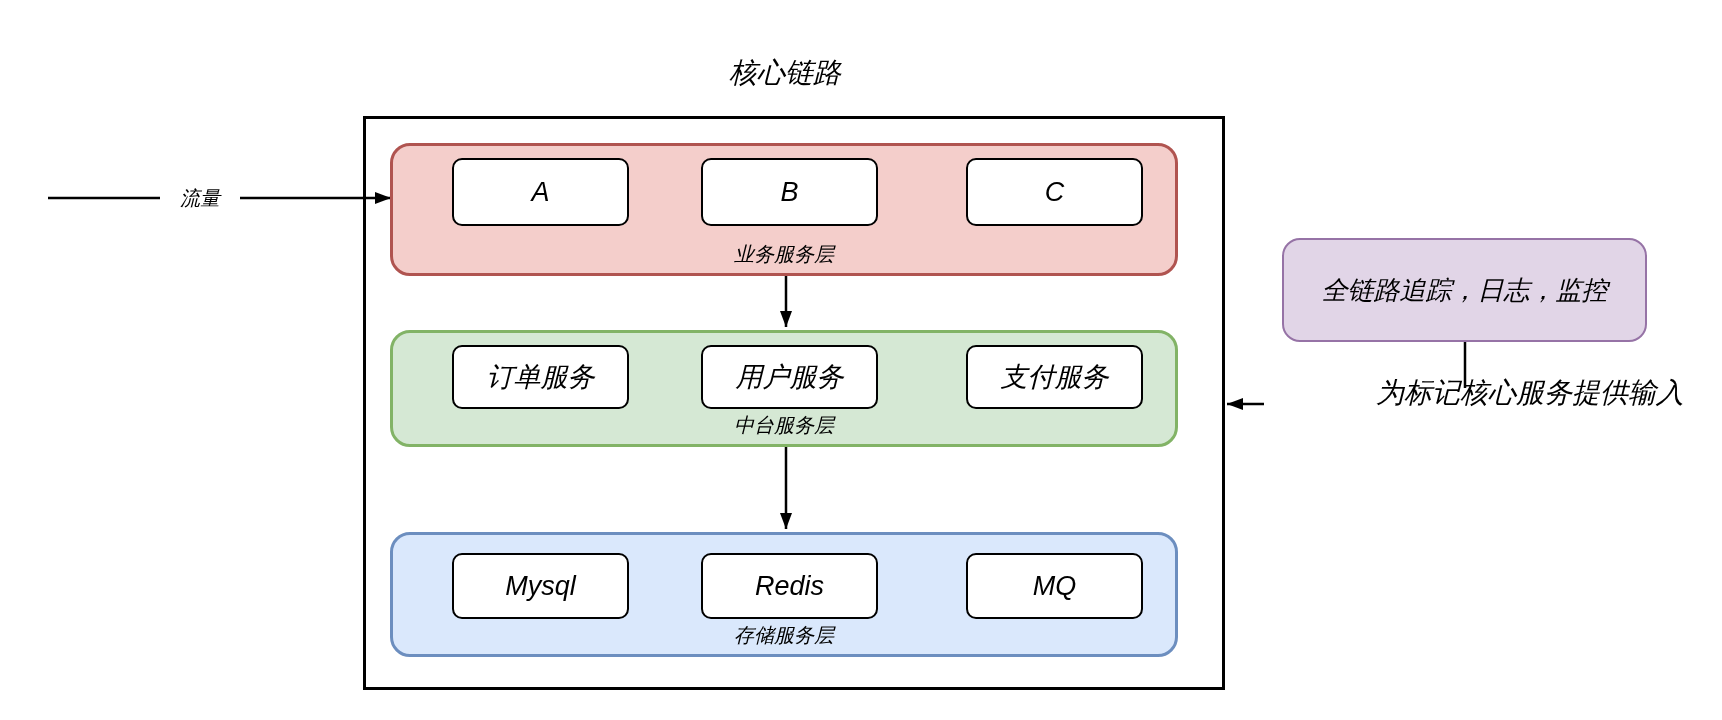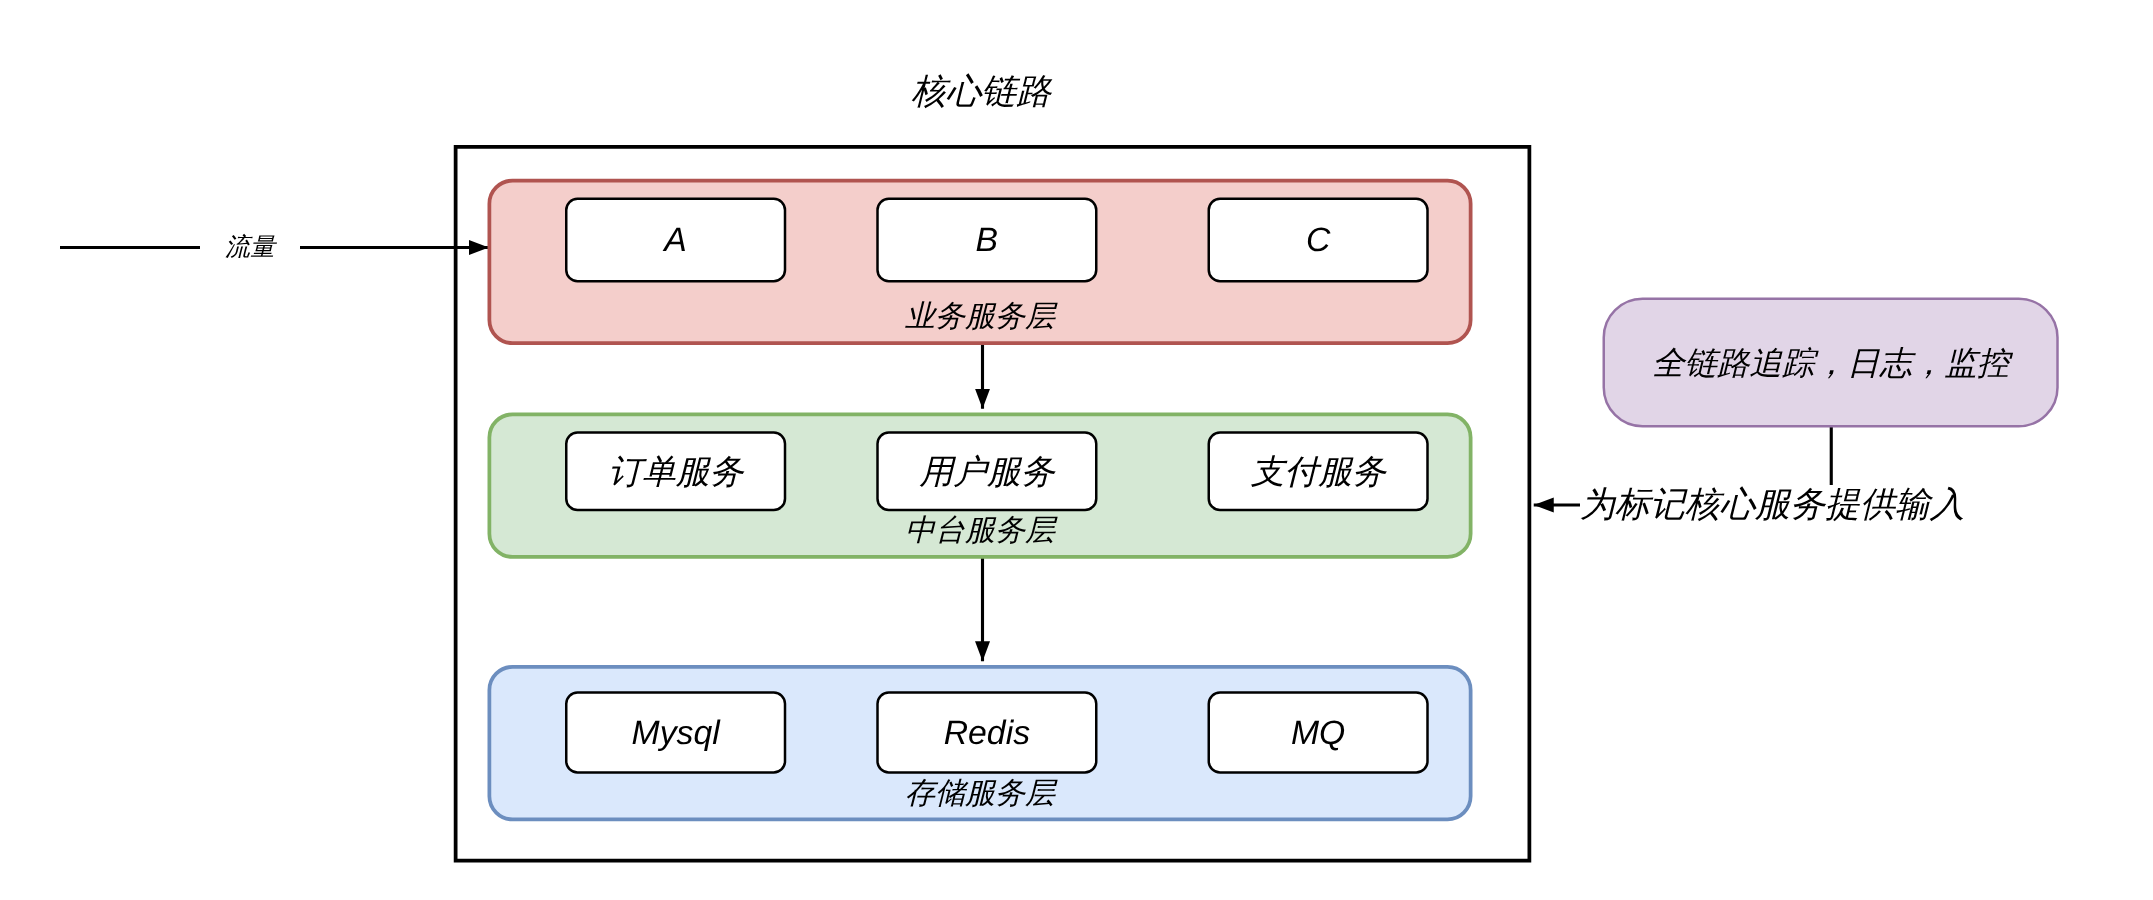--- a/index.html
+++ b/index.html
@@ -21,21 +21,21 @@
   .layer {
     left: 390px; width: 782px;
     border-radius: 20px; border: 3px solid;
   }
   .layer-business { top: 143px; height: 127px; background: #f4cecb; border-color: #b05450; }
   .layer-middle   { top: 330px; height: 111px; background: #d5e8d4; border-color: #82b366; }
   .layer-storage  { top: 532px; height: 119px; background: #dae8fc; border-color: #6c8ebf; }
 
   .layer-label {
     position: absolute; left: 0; right: 0; bottom: 5px;
-    text-align: center; font-size: 24px; line-height: 28px; color: #000;
+    text-align: center; font-size: 20px; line-height: 28px; color: #000;
   }
 
   .node {
     position: absolute; width: 173px;
     background: #ffffff; border: 2.5px solid #000000; border-radius: 10px;
     display: flex; align-items: center; justify-content: center;
     font-size: 27px; color: #000;
   }
   
   .col-1 { left: 59px; }
@@ -46,28 +46,28 @@
   .row-storage  { top: 18px; height: 62px; }
 
   .traffic-label {
     left: 160px; top: 180px; width: 80px; height: 36px;
     background: #ffffff; text-align: center;
     font-size: 20px; line-height: 36px;
   }
 
   .side-note {
     left: 1282px; top: 238px; width: 361px; height: 100px;
-    background: #e1d5e7; border: 2.5px solid #9673a6; border-radius: 32px;
+    background: #e1d5e7; border: 2.5px solid #9673a6; border-radius: 18px;
     display: flex; align-items: center; justify-content: center;
     font-size: 26px; color: #000;
   }
 
   .annotation-label {
-    left: 1264px; top: 387px; width: 420px;
-    font-size: 28px; line-height: 34px; text-align: left; color: #000;
+    left: 1264px; top: 376px; width: 420px;
+    font-size: 28px; line-height: 34px; text-align: right; color: #000;
   }
 
   svg.overlay { position: absolute; left: 0; top: 0; pointer-events: none; }
   svg.overlay line { stroke: #000; stroke-width: 2.5px; }
 </style>
 </head>
 <body>
 
 <div class="canvas">
 

